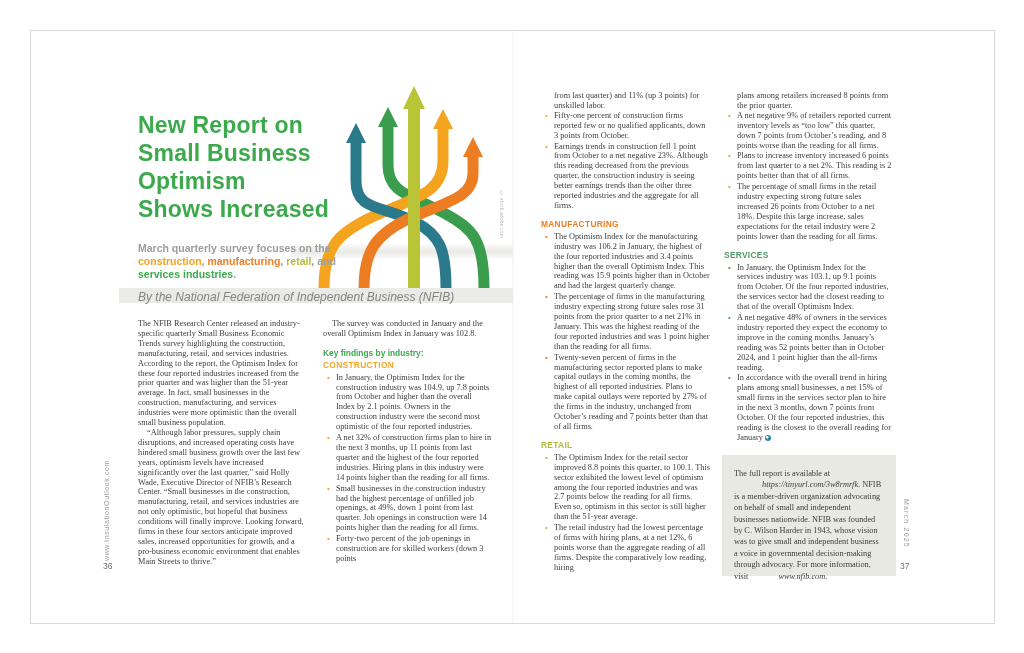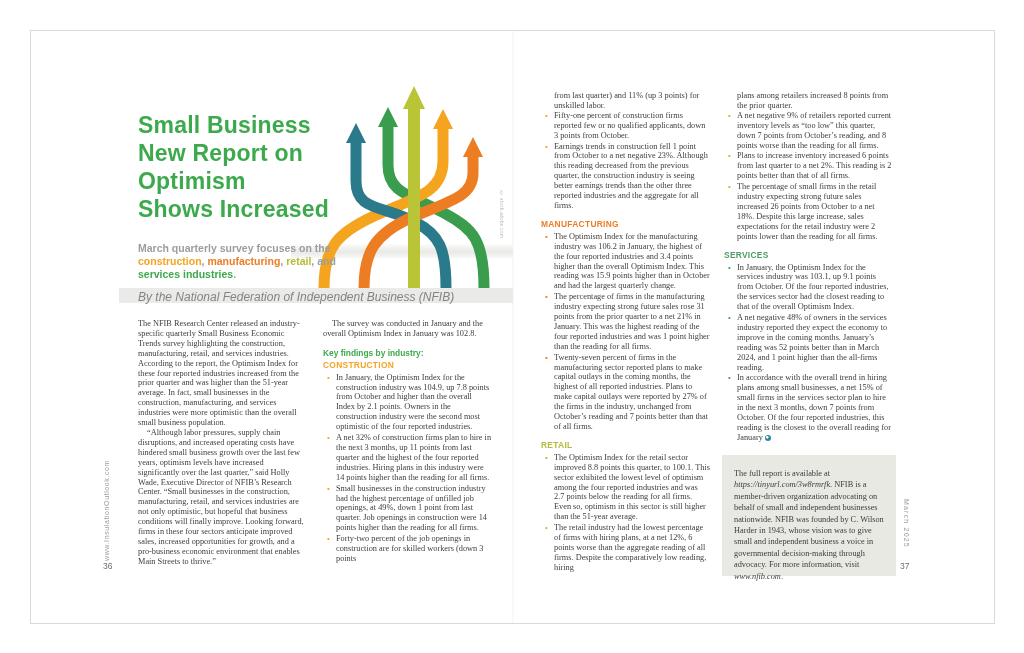--- a/index.html
+++ b/index.html
@@ -49,21 +49,21 @@
   .rcol1{left:510px;top:60px;}
   .rcol2{left:693px;top:60px;}
 
   .end-marker{display:inline-block;width:6px;height:6px;border-radius:50%;
       background:radial-gradient(circle at 38% 38%, #ffffff 0 1px, #2E86A0 1.6px);
       vertical-align:-1px;margin-left:2px;}
 
   
   .infobox{position:absolute;left:691px;top:424px;width:174px;height:121px;background:#E8E9E3;box-sizing:border-box;
       padding:13px 12px;font-size:8.3px;line-height:11.4px;color:#3c3c3a;}
-  .infobox .url{font-style:italic;}
+  .infobox .url{font-style:italic;margin-left:28px;}
 
   
   .v-left{position:absolute;left:72px;top:420px;height:110px;font-family:"Liberation Sans",sans-serif;
       font-size:7px;color:#9a9a98;writing-mode:vertical-rl;transform:rotate(180deg);letter-spacing:.6px;}
   .v-right{position:absolute;left:872px;top:468px;height:80px;font-family:"Liberation Sans",sans-serif;
       font-size:7px;color:#9a9a98;writing-mode:vertical-rl;letter-spacing:1.2px;}
   .folio{position:absolute;font-family:"Liberation Sans",sans-serif;font-size:8.5px;color:#6d6d6b;}
   .folio-36{left:72px;top:530px;}
   .folio-37{left:869px;top:530px;}
 </style>
@@ -88,22 +88,22 @@
 
     <path d="M48,205 C48,168 60,152 90,137 C128,119 157,116 157,90 L157,72" stroke="#ED7D23" stroke-width="11" fill="none"></path>
     <polygon points="147,74 167,74 157,54" fill="#ED7D23"></polygon>
 
     <path d="M98,205 L98,22" stroke="#B9C437" stroke-width="12" fill="none"></path>
     <polygon points="87,26 109,26 98,3" fill="#B9C437"></polygon>
   </svg>
   <div class="credit">© stock.adobe.com</div>
 
   <div class="title">
+    <div>New Report on</div>
     <div>Small Business</div>
-    <div>New Report on</div>
     <div>Optimism</div>
     <div>Shows Increased</div>
   </div>
 
   <p class="subtitle"><span>March quarterly survey focuses on the </span><span class="c-construction">construction</span><span>, </span><span class="c-manufacturing">manufacturing</span><span>, </span><span class="c-retail">retail</span><span>, and </span><span class="c-services">services industries</span><span>.</span></p>
 
   <div class="byline-bar"></div>
   <div class="byline">By the National Federation of Independent Business (NFIB)</div>
 
   <div class="col lcol1">
@@ -148,21 +148,21 @@
   <div class="col rcol2">
     <p class="cont">plans among retailers increased 8 points from the prior quarter.</p>
     <ul class="blist retail">
       <li><span>A net negative 9% of retailers reported current inventory levels as “too low” this quarter, down 7 points from October’s reading, and 8 points worse than the reading for all firms.</span></li>
       <li><span>Plans to increase inventory increased 6 points from last quarter to a net 2%. This reading is 2 points better than that of all firms.</span></li>
       <li><span>The percentage of small firms in the retail industry expecting strong future sales increased 26 points from October to a net 18%. Despite this large increase, sales expectations for the retail industry were 2 points lower than the reading for all firms.</span></li>
     </ul>
     <h4 class="sec services">SERVICES</h4>
     <ul class="blist services">
       <li><span>In January, the Optimism Index for the services industry was 103.1, up 9.1 points from October. Of the four reported industries, the services sector had the closest reading to that of the overall Optimism Index.</span></li>
-      <li><span>A net negative 48% of owners in the services industry reported they expect the economy to improve in the coming months. January’s reading was 52 points better than in March 2024, and 1 point higher than the all-firms reading.</span></li>
+      <li><span>A net negative 48% of owners in the services industry reported they expect the economy to improve in the coming months. January’s reading was 52 points better than in October 2024, and 1 point higher than the all-firms reading.</span></li>
       <li><span>In accordance with the overall trend in hiring plans among small businesses, a net 15% of small firms in the services sector plan to hire in the next 3 months, down 7 points from October. Of the four reported industries, this reading is the closest to the overall reading for January</span><span class="end-marker"></span></li>
     </ul>
   </div>
 
   <div class="infobox"><span>The full report is available at </span><span class="url">https://tinyurl.com/3w8rmrfk</span><span>. NFIB is a member-driven organization advocating on behalf of small and independent businesses nationwide. NFIB was founded by C. Wilson Harder in 1943, whose vision was to give small and independent business a voice in governmental decision-making through advocacy. For more information, visit </span><span class="url">www.nfib.com</span><span>.</span></div>
 
   <div class="v-right">March 2025</div>
   <div class="folio folio-37">37</div>
 </div>
 

